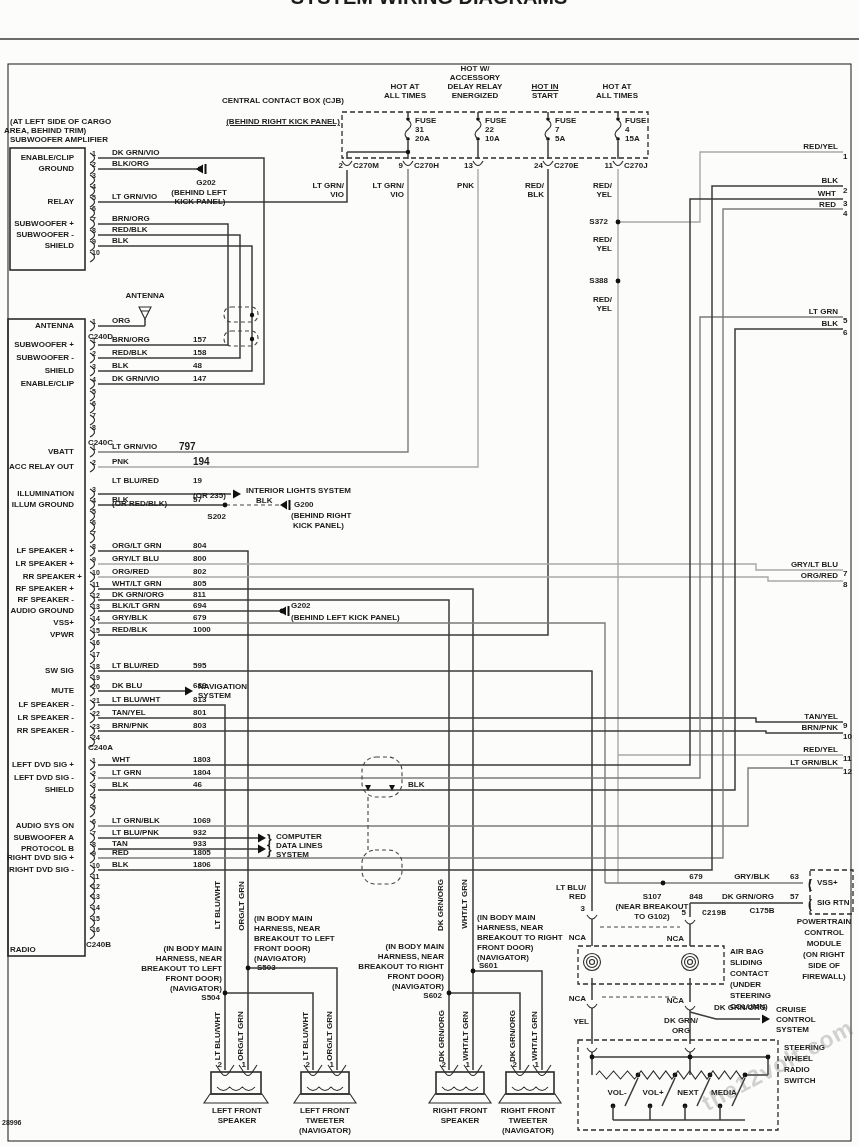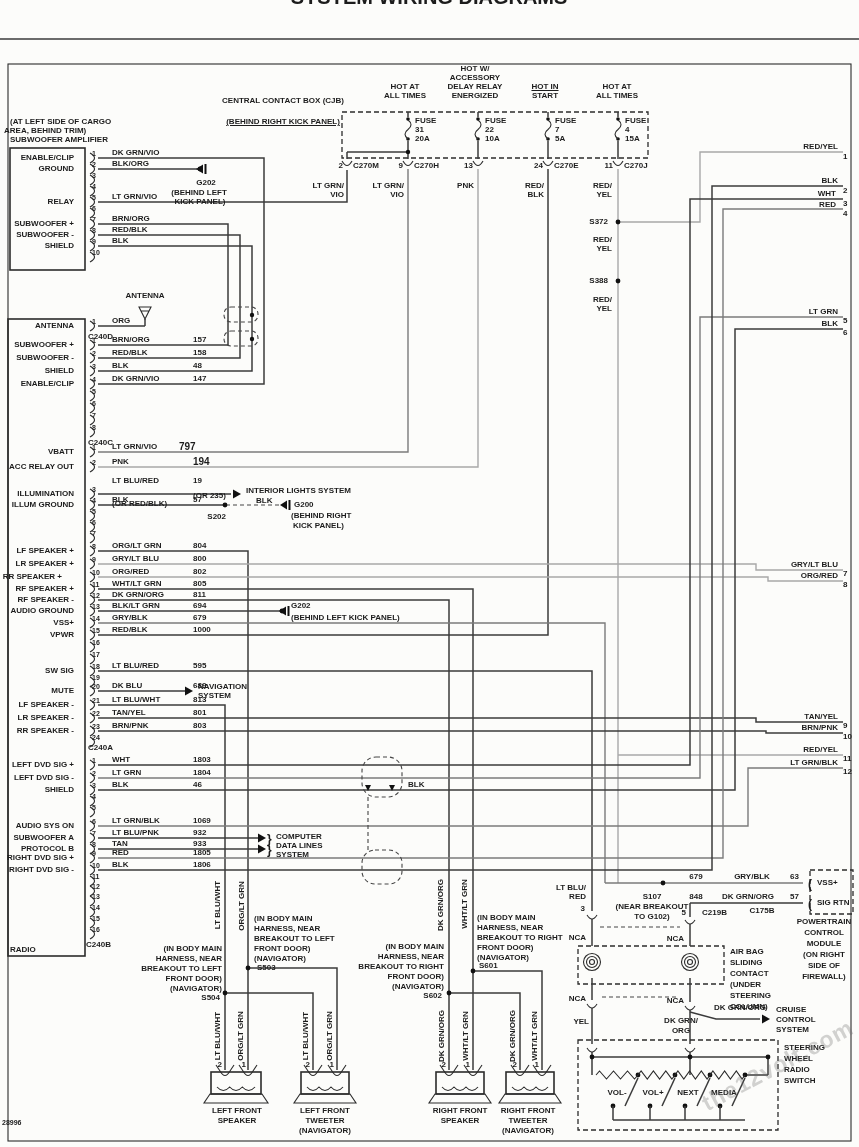--- a/index.html
+++ b/index.html
@@ -450,21 +450,21 @@
       <div class="lbl c" style="left: 528px; top: 1121px;">TWEETER</div>
       <div class="lbl c" style="left: 528px; top: 1131px;">(NAVIGATOR)</div>
       <div class="lbl r" style="left: 586px; top: 888px;">LT BLU/</div>
       <div class="lbl r" style="left: 586px; top: 897px;">RED</div>
       <div class="lbl r" style="left: 585px; top: 909px;">3</div>
       <div class="lbl r" style="left: 586px; top: 938px;">NCA</div>
       <div class="lbl r" style="left: 586px; top: 999px;">NCA</div>
       <div class="lbl r" style="left: 684px; top: 939px;">NCA</div>
       <div class="lbl r" style="left: 684px; top: 1001px;">NCA</div>
       <div class="lbl r" style="left: 686px; top: 913px;">5</div>
-      <div class="lbl" style="left: 702px; top: 913px;">C219B</div>
+      <div class="lbl" style="left: 702px; top: 913px; font-family: Liberation Mono, monospace;">C219B</div>
       <div class="lbl c" style="left: 652px; top: 897px;">S107</div>
       <div class="lbl c" style="left: 652px; top: 907px;">(NEAR BREAKOUT</div>
       <div class="lbl c" style="left: 652px; top: 917px;">TO G102)</div>
       <div class="lbl c" style="left: 696px; top: 877px;">679</div>
       <div class="lbl c" style="left: 752px; top: 877px;">GRY/BLK</div>
       <div class="lbl" style="left: 790px; top: 877px;">63</div>
       <div class="lbl c" style="left: 696px; top: 897px;">848</div>
       <div class="lbl c" style="left: 748px; top: 897px;">DK GRN/ORG</div>
       <div class="lbl" style="left: 790px; top: 897px;">57</div>
       <div class="lbl c" style="left: 762px; top: 911px;">C175B</div>
@@ -569,21 +569,21 @@
       <div class="lbl" style="left: 112px; top: 546px; font-size: 8px;">ORG/LT GRN</div>
       <div class="lbl" style="left: 193px; top: 546px; font-size: 8px;">804</div>
       <div class="lbl r" style="left: 74px; top: 551px; font-size: 8px;">LF SPEAKER +</div>
       <div class="lbl" style="left: 92px; top: 559px; font-size: 7px;">9</div>
       <div class="lbl" style="left: 112px; top: 559px; font-size: 8px;">GRY/LT BLU</div>
       <div class="lbl" style="left: 193px; top: 559px; font-size: 8px;">800</div>
       <div class="lbl r" style="left: 74px; top: 564px; font-size: 8px; text-align: right;">LR SPEAKER +</div>
       <div class="lbl" style="left: 92px; top: 572px; font-size: 7px;">10</div>
       <div class="lbl" style="left: 112px; top: 572px; font-size: 8px;">ORG/RED</div>
       <div class="lbl" style="left: 193px; top: 572px; font-size: 8px;">802</div>
-      <div class="lbl r" style="left: 62px; top: 577px; font-size: 8px;">RR SPEAKER +</div>
+      <div class="lbl r" style="left: 82px; top: 577px; font-size: 8px;">RR SPEAKER +</div>
       <div class="lbl" style="left: 92px; top: 584px; font-size: 7px;">11</div>
       <div class="lbl" style="left: 112px; top: 584px; font-size: 8px;">WHT/LT GRN</div>
       <div class="lbl" style="left: 193px; top: 584px; font-size: 8px;">805</div>
       <div class="lbl r" style="left: 74px; top: 589px; font-size: 8px;">RF SPEAKER +</div>
       <div class="lbl" style="left: 92px; top: 595px; font-size: 7px;">12</div>
       <div class="lbl" style="left: 112px; top: 595px; font-size: 8px;">DK GRN/ORG</div>
       <div class="lbl" style="left: 193px; top: 595px; font-size: 8px;">811</div>
       <div class="lbl r" style="left: 74px; top: 600px; font-size: 8px;">RF SPEAKER -</div>
       <div class="lbl" style="left: 92px; top: 606px; font-size: 7px;">13</div>
       <div class="lbl" style="left: 112px; top: 606px; font-size: 8px;">BLK/LT GRN</div>

